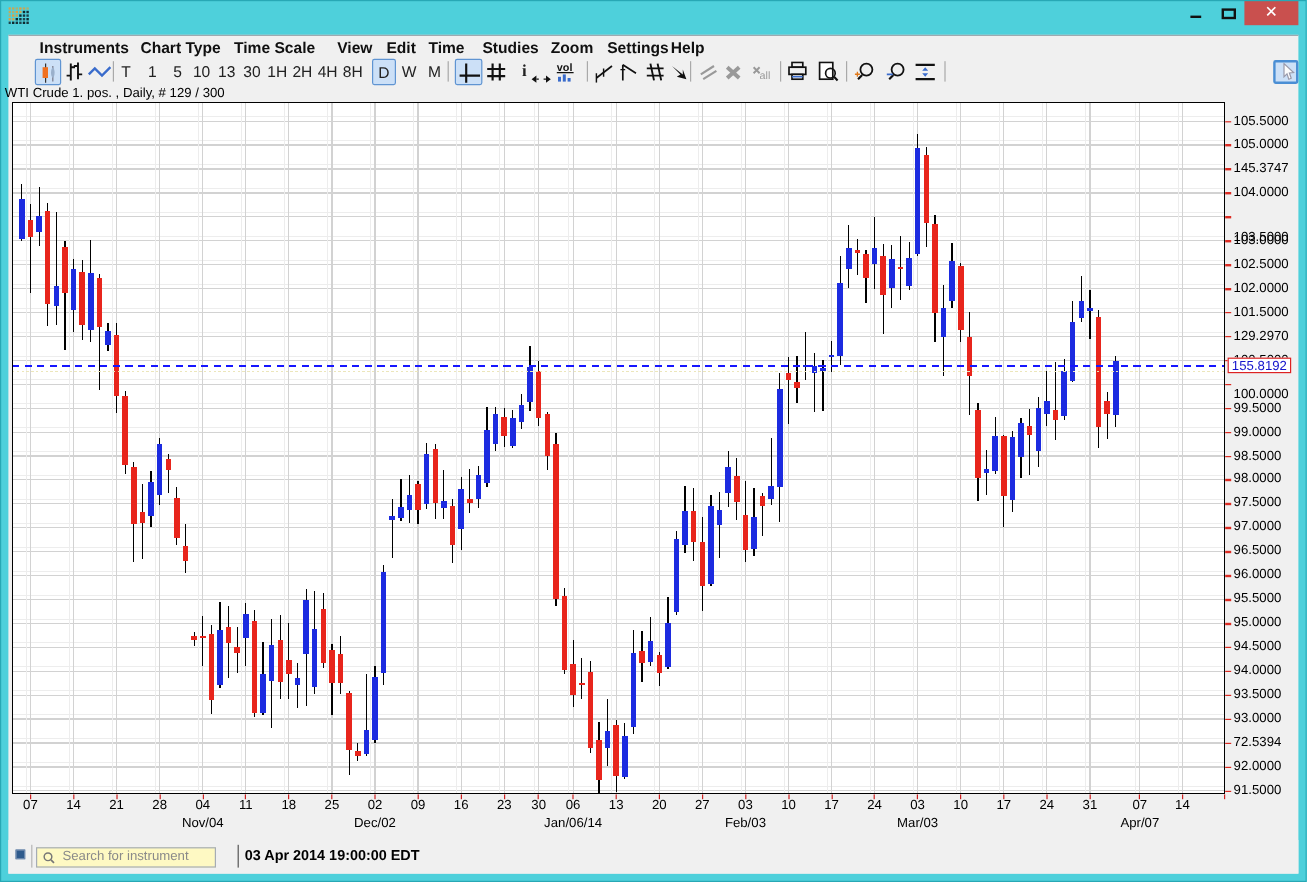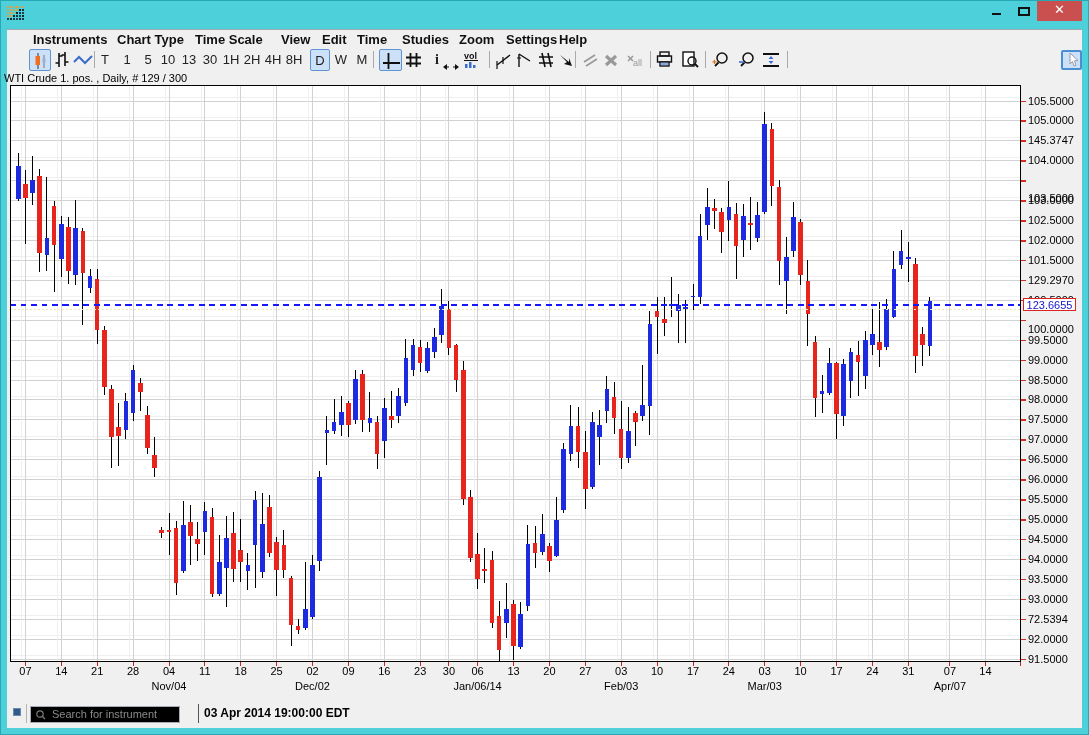--- a/index.html
+++ b/index.html
@@ -28,21 +28,21 @@
 #plot svg { position:absolute; left:0; top:0; }
 .ytick { position:absolute; left:1014px; width:5px; height:1.5px; background:#dd2b22; }
 .ylab { position:absolute; left:1021px; font-size:11px; color:#000; }
 #quotebox { position:absolute; left:1016px; top:269px; width:53px; height:13px; background:#fff; border:1px solid #dd2222; color:#1515cc; font-size:11px; text-align:center; line-height:12px; }
 .xtick { position:absolute; top:633px; width:1px; height:4px; background:#cc2222; }
 .xlab { position:absolute; top:636px; width:28px; text-align:center; font-size:11px; color:#000; }
 .xmon { position:absolute; top:651px; width:80px; text-align:center; font-size:11px; color:#000; }
 #statusbar { position:absolute; left:0; bottom:0; width:100%; height:28px; background:#f0f0f0; }
 #bluebox { position:absolute; left:6px; top:8px; width:8px; height:8px; background:#2e5a8c; border:1px solid #6d89ad; }
 #ssep1 { position:absolute; left:19px; top:4px; width:1px; height:19px; background:#b5b5b5; }
-#searchbox { position:absolute; left:23px; top:6px; width:150px; height:17px; background:#000000; border:1px solid #a5acb5; font-size:11px; color:#8a8a8a; line-height:15px; padding-left:21px; }
+#searchbox { position:absolute; left:23px; top:6px; width:150px; height:17px; background:#fef9c3; border:1px solid #a5acb5; font-size:11px; color:#8a8a8a; line-height:15px; padding-left:21px; }
 #searchbox svg { position:absolute; left:4px; top:2px; }
 #ssep2 { position:absolute; left:191px; top:4px; width:1px; height:19px; background:#555; }
 #stime { position:absolute; left:197px; top:6px; font-size:12px; font-weight:bold; color:#000; }
 </style>
 </head>
 <body>
 <div id="win">
 <div id="titlebar">
 <svg id="appicon" width="18" height="15" viewBox="0 0 18 15">
 <rect x="0" y="0" width="2" height="2" fill="#e0a040"></rect>
@@ -395,21 +395,21 @@
 <div class="ytick" style="top:549.8px"></div>
 <div class="ylab" style="top:543.8px">93.5000</div>
 <div class="ytick" style="top:569.7px"></div>
 <div class="ylab" style="top:563.7px">93.0000</div>
 <div class="ytick" style="top:589.6px"></div>
 <div class="ylab" style="top:583.6px">72.5394</div>
 <div class="ytick" style="top:609.6px"></div>
 <div class="ylab" style="top:603.6px">92.0000</div>
 <div class="ytick" style="top:629.5px"></div>
 <div class="ylab" style="top:623.5px">91.5000</div>
-<div id="quotebox">123.6655</div>
+<div id="quotebox">155.8192</div>
 <div class="xtick" style="left:17.9px"></div>
 <div class="xlab" style="left:4.4px">07</div>
 <div class="xtick" style="left:53.8px"></div>
 <div class="xlab" style="left:40.3px">14</div>
 <div class="xtick" style="left:89.7px"></div>
 <div class="xlab" style="left:76.2px">21</div>
 <div class="xtick" style="left:125.6px"></div>
 <div class="xlab" style="left:112.1px">28</div>
 <div class="xtick" style="left:161.5px"></div>
 <div class="xlab" style="left:148.0px">04</div>

